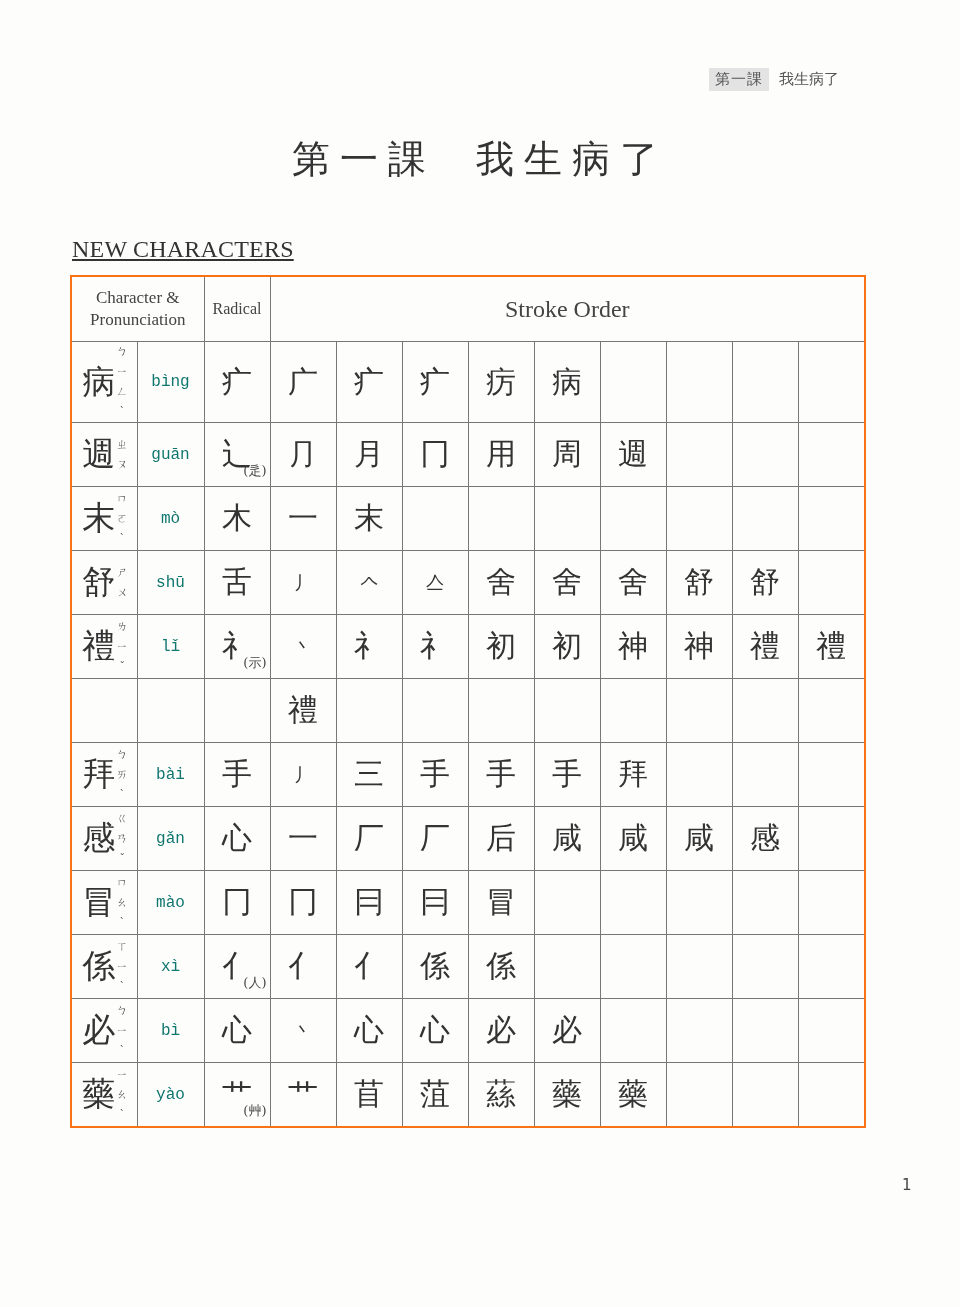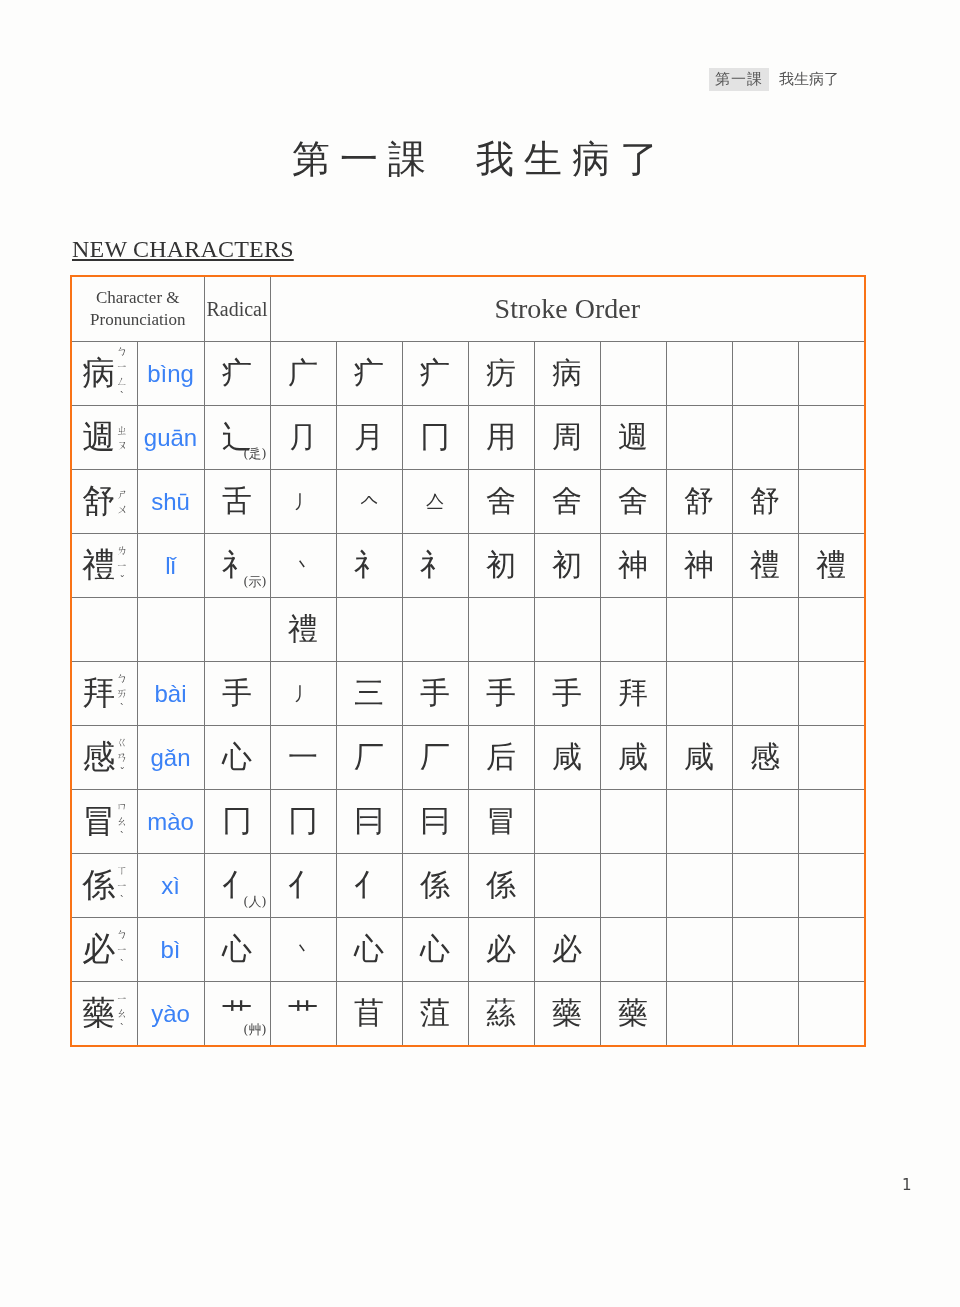--- a/index.html
+++ b/index.html
@@ -30,30 +30,30 @@
     border:2px solid #f97316;
   }
   table.chars td, table.chars th {
     border:1px solid #777; padding:0; text-align:center; vertical-align:middle;
     overflow:hidden; position:relative;
   }
   table.chars th {
     font-weight:normal; font-family:"Liberation Serif", serif; color:#444; height:64px;
   }
   th.h-char { font-size:17px; line-height:22px; }
-  th.h-rad { font-size:20px; }
-  th.h-stroke { font-size:28px;border-radius:20px; }
+  th.h-rad { font-size:16px; }
+  th.h-stroke { font-size:24px;border-radius:20px; }
   table.chars td { height:63px; }
   td.c-char { text-align:left; }
   .big-char { font-size:33px; color:#333; margin-left:3px; vertical-align:middle; }
   .zhuyin {
-    display:inline-block; font-size:11px; line-height:15px; vertical-align:middle;
+    display:inline-block; font-size:11px; line-height:20px; vertical-align:middle;
     color:#444; width:14px; word-break:break-all;
   }
-  td.c-pin { font-family:Liberation Sans, sans-serif; font-size:24px; color:#3b82f6; }
+  td.c-pin { font-family:Liberation Mono, monospace; font-size:16px; color:#0f766e; }
   td.c-rad { font-size:30px; color:#333; }
   .rad-note { font-size:13px; color:#444; position:absolute; right:3px; bottom:6px; }
   td.stroke { font-size:30px; color:#333; }
   td.stroke.small { font-size:18px; }
   .page-number {
     position:absolute; top:1176px; left:902px; font-family:"DejaVu Sans", sans-serif;
     font-size:15px; color:#444;
   }
 </style>
 </head>
@@ -110,20 +110,34 @@
       <tr>
         <td class="c-char"><span class="big-char">週</span><span class="zhuyin">ㄓㄡ</span></td>
         <td class="c-pin">guān</td>
         <td class="c-rad"><span>辶</span><span class="rad-note">(辵)</span></td>
         <td class="stroke">⺆</td>
         <td class="stroke">月</td>
         <td class="stroke">冂</td>
         <td class="stroke">用</td>
         <td class="stroke">周</td>
         <td class="stroke">週</td>
+        <td class="stroke"></td>
+        <td class="stroke"></td>
+        <td class="stroke"></td>
+      </tr>
+      <tr>
+        <td class="c-char"><span class="big-char">末</span><span class="zhuyin">ㄇㄛˋ</span></td>
+        <td class="c-pin">mò</td>
+        <td class="c-rad"><span>木</span><span class="rad-note"></span></td>
+        <td class="stroke">一</td>
+        <td class="stroke">末</td>
+        <td class="stroke"></td>
+        <td class="stroke"></td>
+        <td class="stroke"></td>
+        <td class="stroke"></td>
         <td class="stroke"></td>
         <td class="stroke"></td>
         <td class="stroke"></td>
       </tr>
       <tr>
         <td class="c-char"><span class="big-char">舒</span><span class="zhuyin">ㄕㄨ</span></td>
         <td class="c-pin">shū</td>
         <td class="c-rad"><span>舌</span><span class="rad-note"></span></td>
         <td class="stroke small">丿</td>
         <td class="stroke small">𠆢</td>

